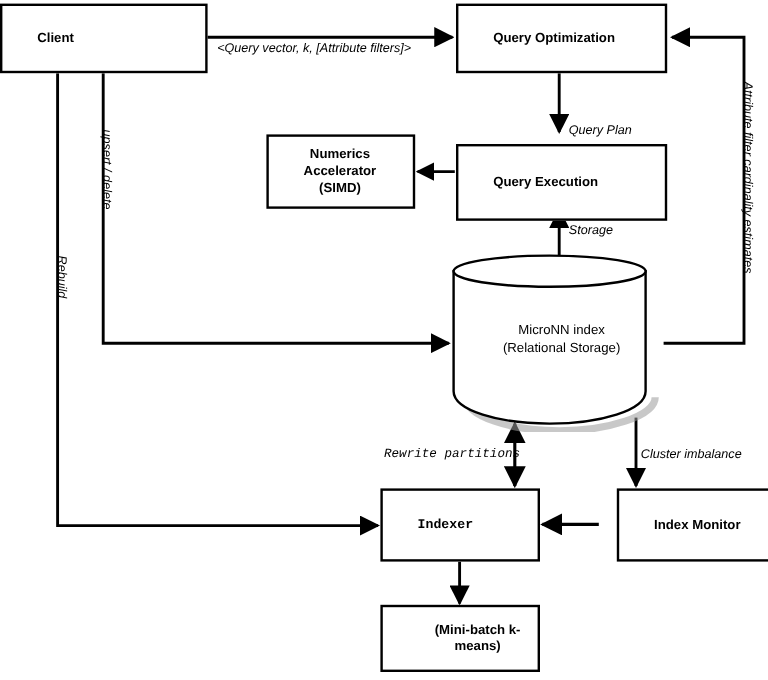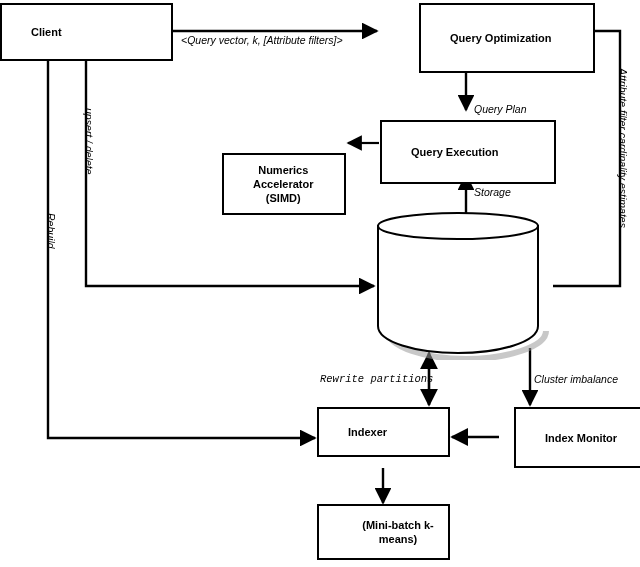--- a/index.html
+++ b/index.html
@@ -108,42 +108,46 @@
   </svg>
 
   <svg class="cyl" style="left:370px; top:208px; width:196px; height:152px;" viewBox="0 0 196 152" xmlns="http://www.w3.org/2000/svg">
 
     <path d="M 12 118 C 12 134, 50 146, 90 146 C 130 146, 170 134, 170 118" fill="none" stroke="#9a9a9a" stroke-width="6" opacity="0.55" transform="translate(6,5)"></path>
 
     <path d="M 8 18 L 8 118 C 8 134, 46 145, 88 145 C 130 145, 168 134, 168 118 L 168 18 Z" fill="#ffffff" stroke="#000000" stroke-width="2"></path>
 
     <ellipse cx="88" cy="18" rx="80" ry="13" fill="#ffffff" stroke="#000000" stroke-width="2"></ellipse>
   </svg>
+  <div class="cyl-text" style="left:378px; top:268px; width:180px;">
+    <span>MicroNN index</span><br>
+    <span>(Relational Storage)</span>
+  </div>
 
   <div class="node" style="left:0px; top:3px; width:173px; height:58px;">
     <span>Client</span>
   </div>
 
-  <div class="node" style="left:380px; top:3px; width:176px; height:70px;margin-left:39px;">
+  <div class="node" style="left:380px; top:3px; width:176px; height:58px;">
     <span>Query Optimization</span>
   </div>
 
-  <div class="node" style="left:222px; top:112px; width:124px; height:62px;margin-top:41px;">
+  <div class="node" style="left:222px; top:112px; width:124px; height:62px;">
     <span class="lines">
       <span class="l2">Numerics</span>
       <span class="l2">Accelerator</span>
       <span class="l2">(SIMD)</span>
     </span>
   </div>
 
   <div class="node" style="left:380px; top:120px; width:176px; height:64px;">
     <span>Query Execution</span>
   </div>
 
-  <div class="node" style="left:317px; top:407px; width:133px; height:50px;">
+  <div class="node" style="left:317px; top:407px; width:133px; height:61px;font-family:Liberation Mono, monospace;">
     <span>Indexer</span>
   </div>
 
   <div class="node" style="left:514px; top:407px; width:146px; height:61px;">
     <span>Index Monitor</span>
   </div>
 
   <div class="node" style="left:317px; top:504px; width:133px; height:56px;">
     <span class="lines">
       <span class="l2">(Mini-batch k-means)</span>

